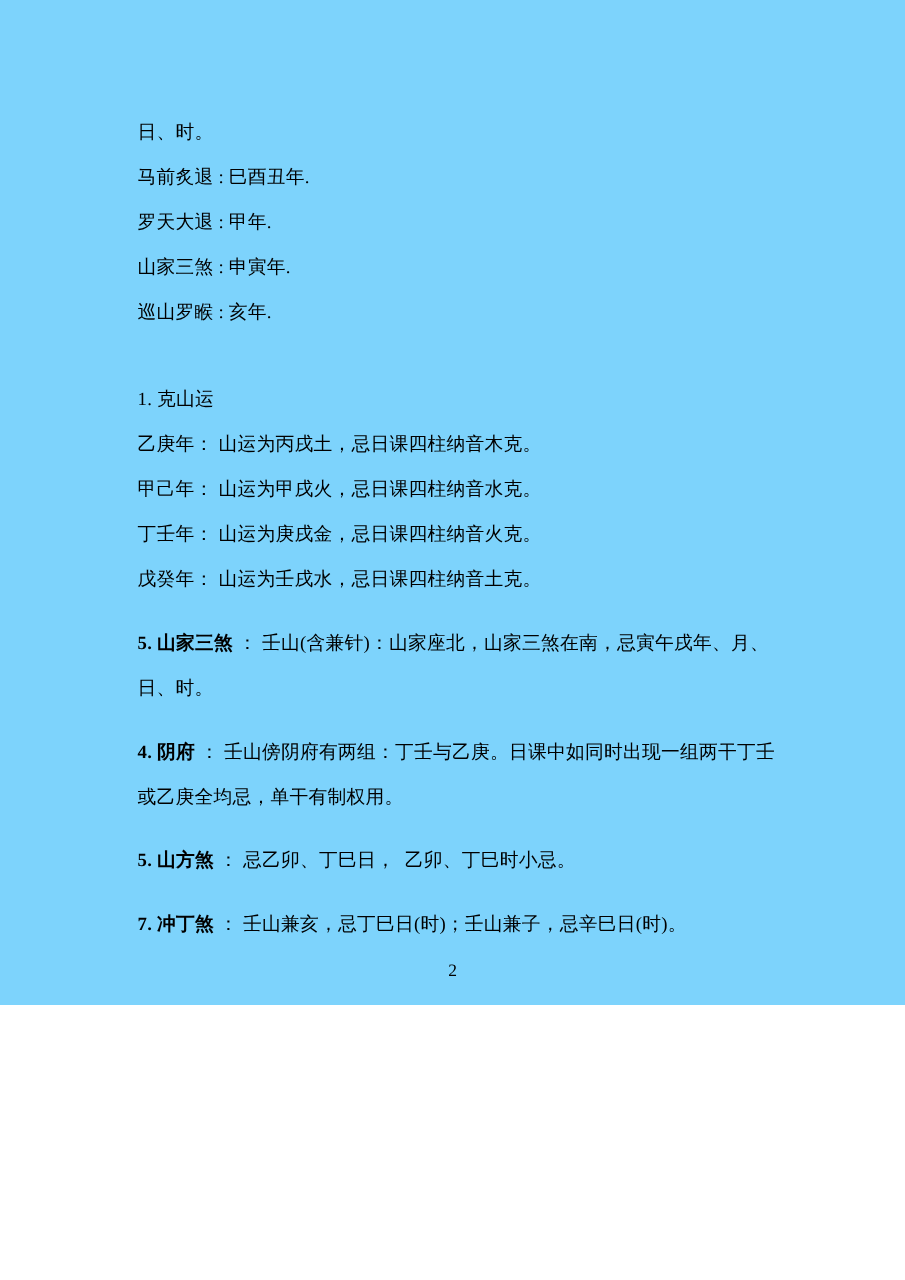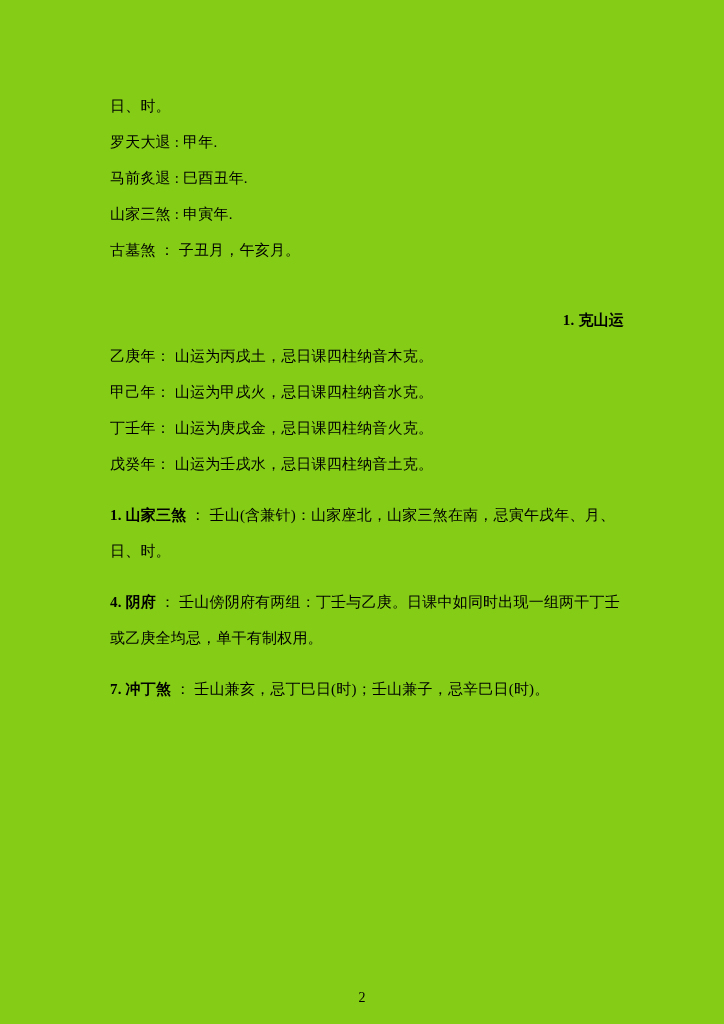--- a/index.html
+++ b/index.html
@@ -12,22 +12,22 @@
     height: 1024px;
     position: relative;
     font-family: "Liberation Serif", "DejaVu Serif", serif;
     color: #000000;
     overflow: hidden;
   }
   .page {
     position: absolute;
     left: 0; top: 0;
     width: 724px;
-    height: 1024px;
-    background: #84cc16;
+    height: 804px;
+    background: #7dd3fc;
     box-sizing: border-box;
     padding: 88px 100px 0 110px;
   }
   .line {
     font-size: 15px;
     line-height: 36px;
     white-space: pre-wrap;
     letter-spacing: 0.2px;
   }
   .para {
@@ -36,23 +36,22 @@
     text-indent: 0;
     white-space: pre-wrap;
     letter-spacing: 0.2px;
   }
   .gap-block {
     height: 34px;
   }
   .heading {
     font-size: 15px;
     line-height: 36px;
-    font-weight: bold;
+    font-weight: normal;
     letter-spacing: 0.2px;
-    text-align: right;
   }
   .bold-lead {
     font-weight: bold;
   }
   .page-number {
     position: absolute;
     left: 0;
     right: 0;
     bottom: 18px;
     text-align: center;
@@ -63,43 +62,44 @@
     width: 514px;
   }
 </style>
 </head>
 <body>
 
 <div class="page">
 
   <div class="body-block">
     <div class="line">日、时。</div>
+    <div class="line">马前炙退 : 巳酉丑年.</div>
     <div class="line">罗天大退 : 甲年.</div>
-    <div class="line">马前炙退 : 巳酉丑年.</div>
     <div class="line">山家三煞 : 申寅年.</div>
-    <div class="line">古墓煞 ： 子丑月，午亥月。</div>
+    <div class="line">巡山罗睺 : 亥年.</div>
   </div>
 
   <div class="gap-block"></div>
 
   <div class="body-block">
     <div class="heading">1. 克山运</div>
     <div class="line">乙庚年： 山运为丙戌土，忌日课四柱纳音木克。</div>
     <div class="line">甲己年： 山运为甲戌火，忌日课四柱纳音水克。</div>
     <div class="line">丁壬年： 山运为庚戌金，忌日课四柱纳音火克。</div>
     <div class="line">戊癸年： 山运为壬戌水，忌日课四柱纳音土克。</div>
   </div>
 
   <div class="body-block">
 
 
-    <p class="para"><span class="bold-lead">1. 山家三煞</span><span> ：</span><span> 壬山(含兼针)：山家座北，山家三煞在南，忌寅午戌年、月、日、时。</span></p>
+    <p class="para"><span class="bold-lead">5. 山家三煞</span><span> ：</span><span> 壬山(含兼针)：山家座北，山家三煞在南，忌寅午戌年、月、日、时。</span></p>
 
     <p class="para"><span class="bold-lead">4. 阴府</span><span> ：</span><span> 壬山傍阴府有两组：丁壬与乙庚。日课中如同时出现一组两干丁壬或乙庚全均忌，单干有制权用。</span></p>
 
+    <p class="para"><span class="bold-lead">5. 山方煞</span><span> ：</span><span> 忌乙卯、丁巳日，  乙卯、丁巳时小忌。</span></p>
 
 
     <p class="para"><span class="bold-lead">7. 冲丁煞</span><span> ：</span><span> 壬山兼亥，忌丁巳日(时)；壬山兼子，忌辛巳日(时)。</span></p>
 
   </div>
 
   <div class="page-number">2</div>
 
 </div>
 

